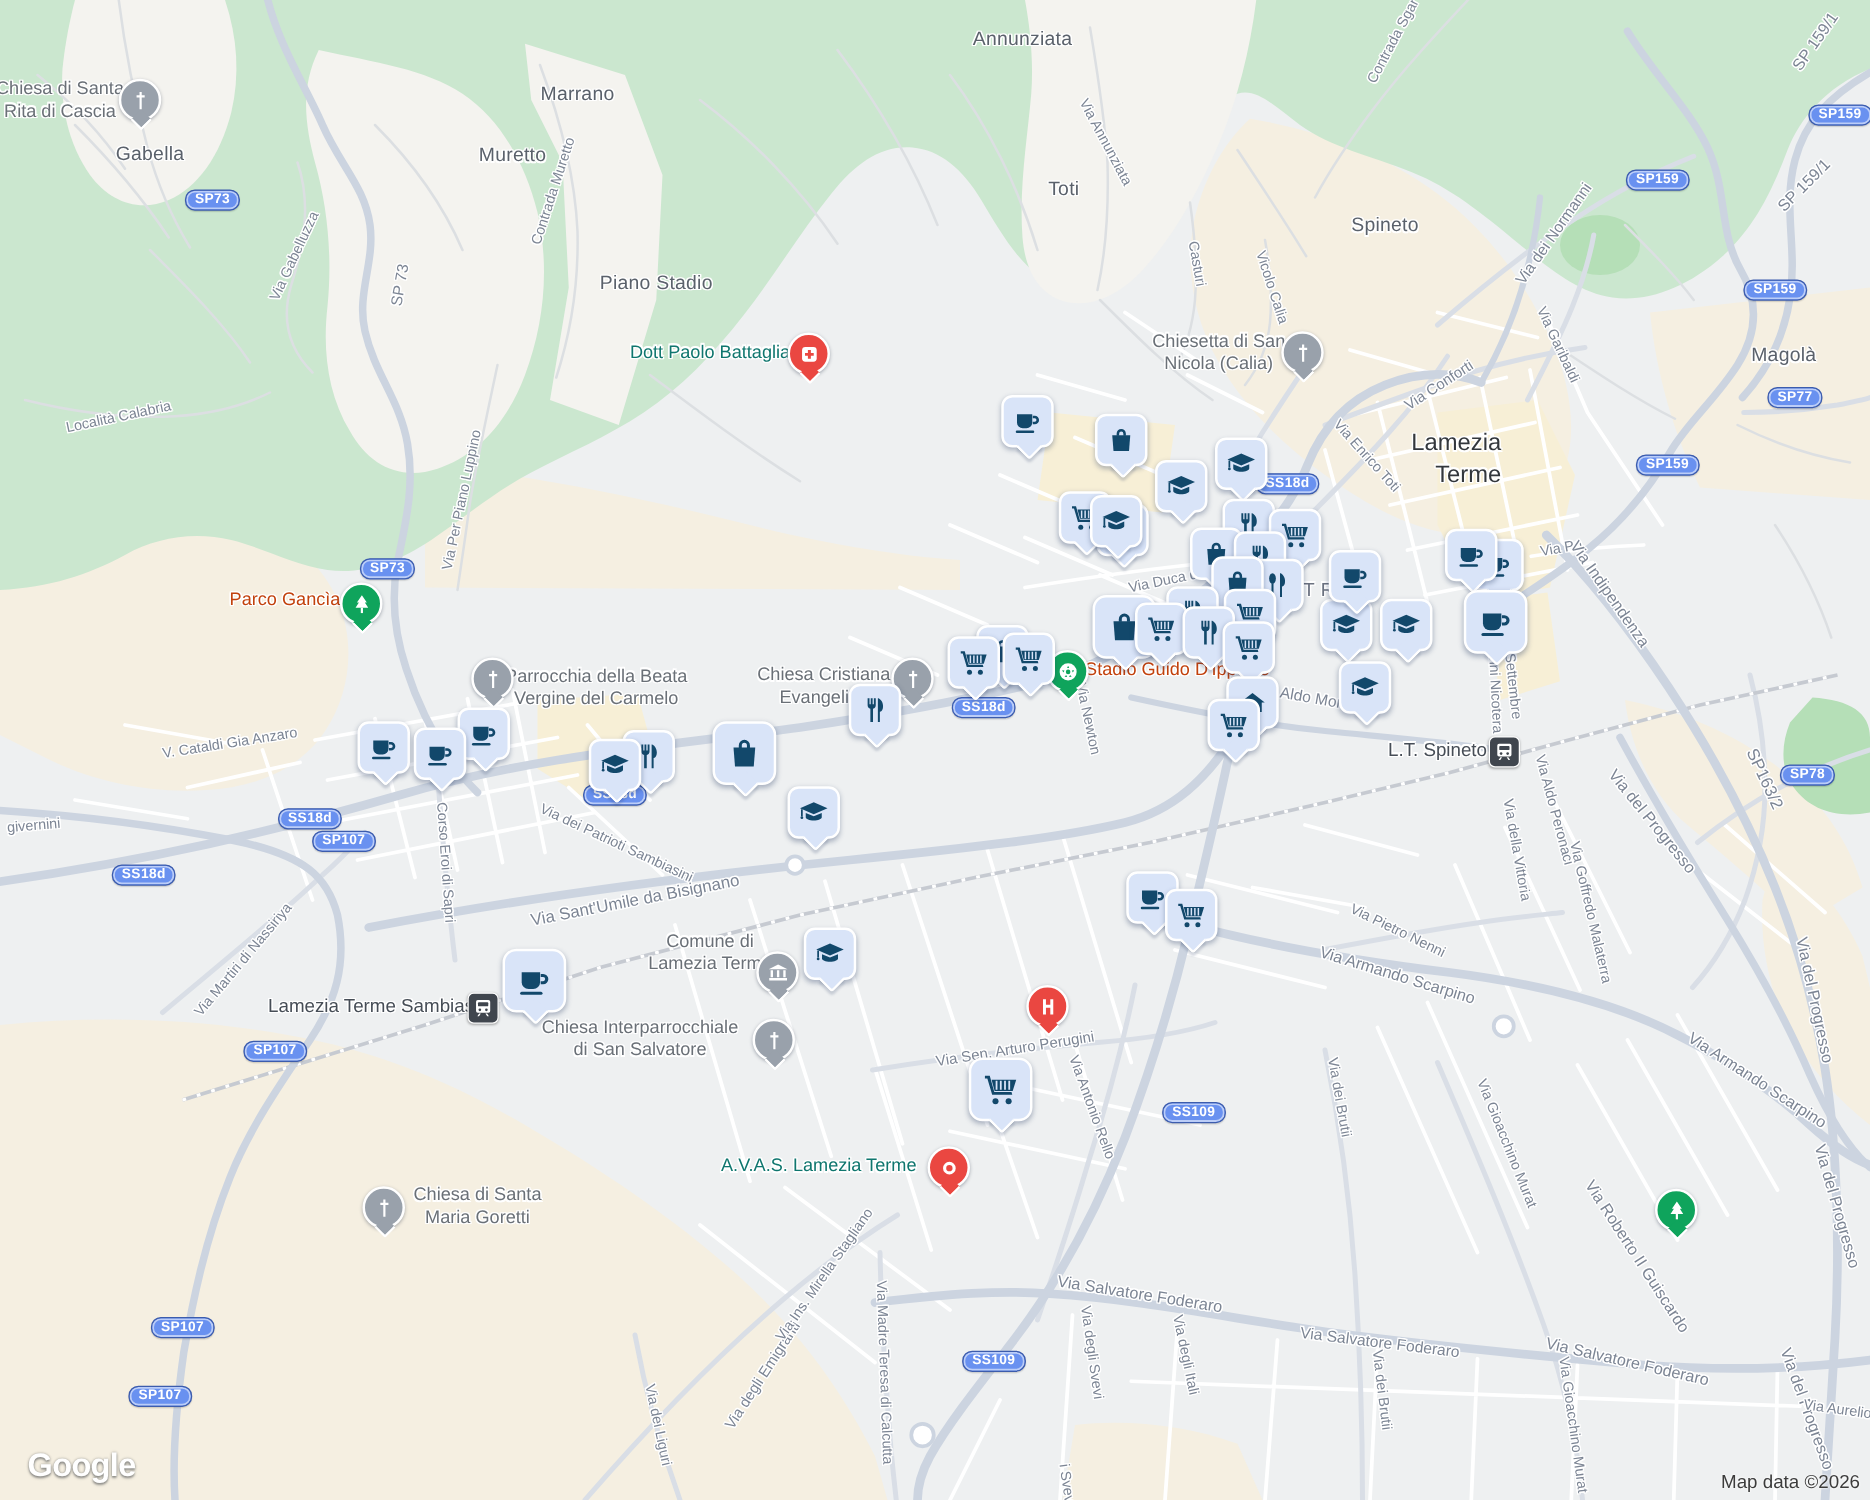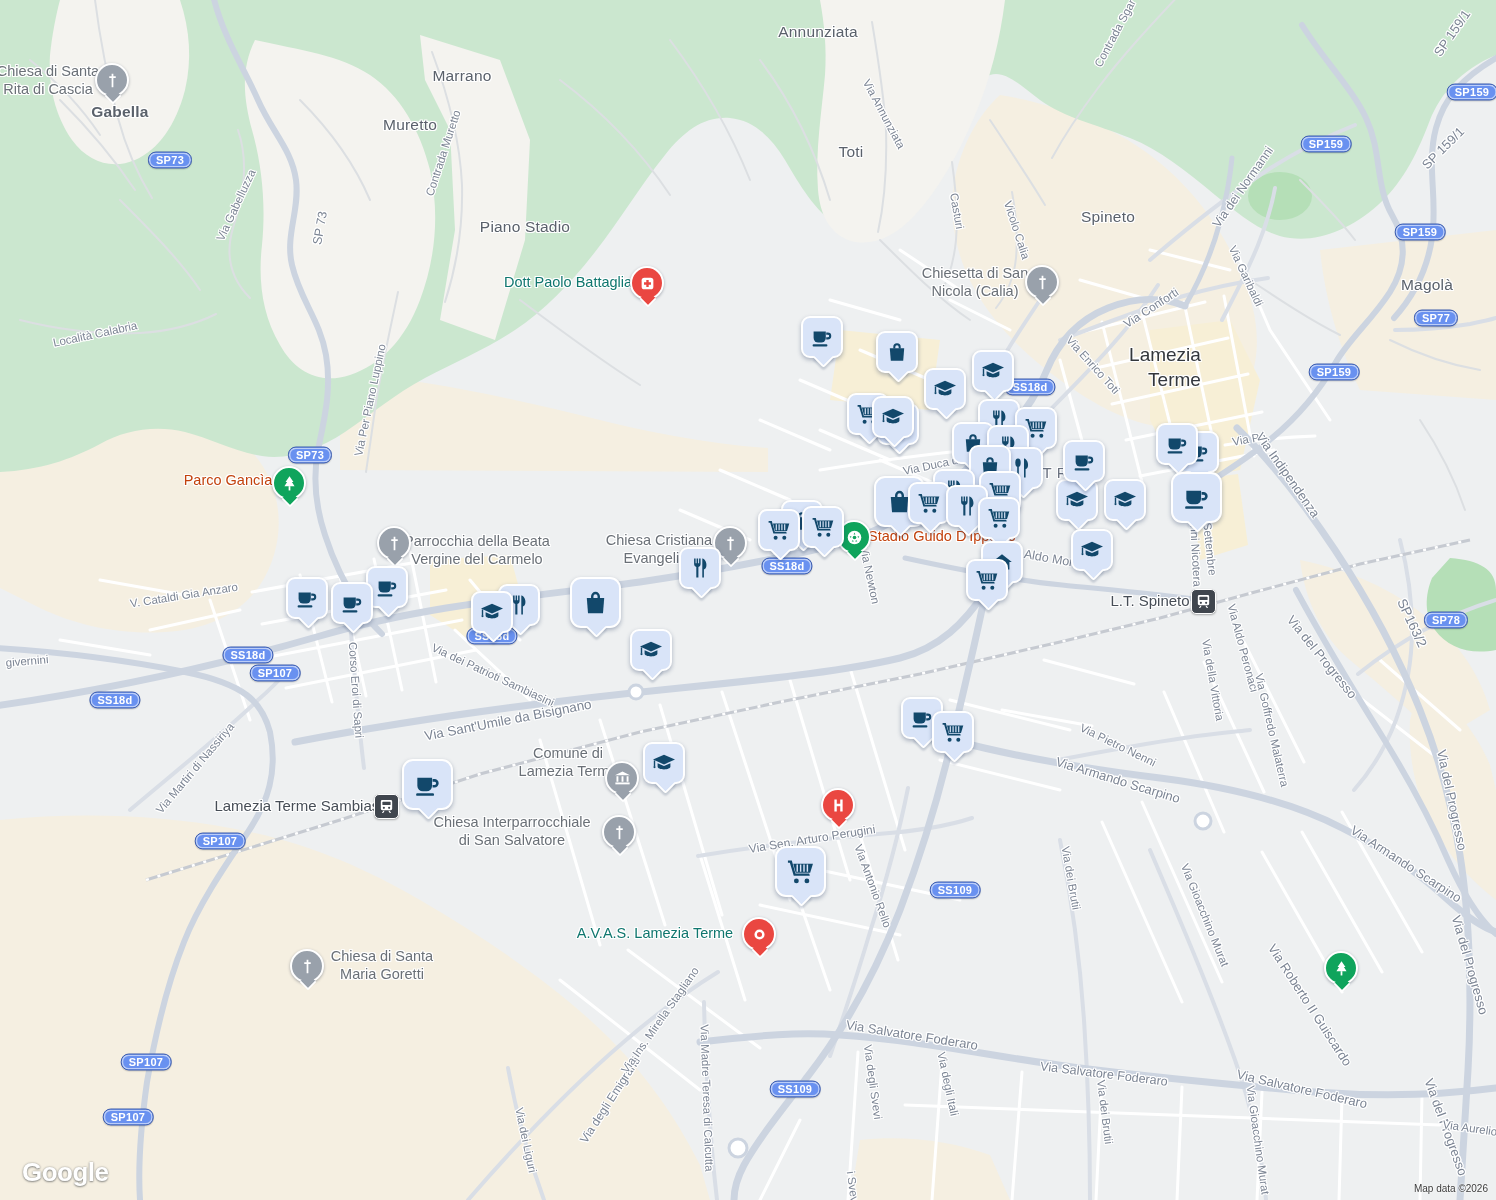--- a/index.html
+++ b/index.html
@@ -48,21 +48,21 @@
         background:#40464e;border:1.5px solid #fff;box-shadow:0 1px 2px rgba(0,0,0,.3);
         display:flex;align-items:center;justify-content:center;z-index:27;cursor:pointer}
   .stn svg{width:17px;height:17px;fill:#fff}
   .stn-label{position:absolute;transform:translate(-50%,-50%);font-size:15px;font-weight:500;color:#464d56;
         white-space:nowrap;z-index:27;
         text-shadow:0 1px 0 #fff,0 -1px 0 #fff,1px 0 0 #fff,-1px 0 0 #fff,
         1px 1px 0 #fff,-1px -1px 0 #fff,1px -1px 0 #fff,-1px 1px 0 #fff}
   .glogo{position:absolute;left:22px;bottom:12px;font-size:26px;font-weight:700;color:#fff;
         letter-spacing:-.5px;z-index:50;cursor:pointer;
         text-shadow:0 0 2px rgba(60,64,67,.45),0 1px 2px rgba(60,64,67,.5)}
-  .mapdata{position:absolute;right:8px;bottom:6px;font-size:10px;color:#3c3c3c;z-index:50;
+  .mapdata{position:absolute;right:8px;bottom:6px;font-size:15px;color:#3c3c3c;z-index:50;
         text-shadow:0 0 2px #fff,0 0 2px #fff}
 </style>
 </head>
 <body>
 
 <div class="map">
 
   <svg id="bg" width="1496" height="1200" viewBox="0 0 1496 1200">
     <defs>
       <symbol id="i-coffee" viewBox="0 0 24 24">
@@ -301,27 +301,27 @@
       <div class="street" style="left: 660px; top: 1020px; transform: translate(-50%, -50%) rotate(-55deg);">Via Ins. Mirella Stagliano</div>
       <div class="street" style="left: 707px; top: 1098px; transform: translate(-50%, -50%) rotate(88deg);">Via Madre Teresa di Calcutta</div>
       <div class="street" style="left: 526px; top: 1140px; transform: translate(-50%, -50%) rotate(78deg);">Via dei Liguri</div>
       <div class="street" style="left: 912px; top: 1035px; font-size: 13px; transform: translate(-50%, -50%) rotate(9deg);">Via Salvatore Foderaro</div>
       <div class="street" style="left: 1104px; top: 1074px; font-size: 12.5px; transform: translate(-50%, -50%) rotate(7deg);">Via Salvatore Foderaro</div>
       <div class="street" style="left: 1302px; top: 1089px; font-size: 13px; transform: translate(-50%, -50%) rotate(13deg);">Via Salvatore Foderaro</div>
       <div class="street" style="left: 873px; top: 1082px; transform: translate(-50%, -50%) rotate(82deg);">Via degli Svevi</div>
       <div class="street" style="left: 853px; top: 1188px; transform: translate(-50%, -50%) rotate(82deg);">i Svevi</div>
       <div class="street" style="left: 948px; top: 1084px; transform: translate(-50%, -50%) rotate(78deg);">Via degli Itali</div>
       <div class="street" style="left: 1470px; top: 1128px; transform: translate(-50%, -50%) rotate(8deg);">Via Aurelio</div>
-      <div class="locality" style="left: 120px; top: 112px; font-weight: bold;">Gabella</div>
+      <div class="locality" style="left: 120px; top: 124px;">Gabella</div>
       <div class="locality" style="left: 462px; top: 76px;">Marrano</div>
       <div class="locality" style="left: 410px; top: 125px;">Muretto</div>
       <div class="locality" style="left: 525px; top: 227px;">Piano Stadio</div>
       <div class="locality" style="left: 818px; top: 32px;">Annunziata</div>
       <div class="locality" style="left: 851px; top: 152px;">Toti</div>
-      <div class="locality" style="left: 1108px; top: 181px; margin-top: 36px;">Spineto</div>
+      <div class="locality" style="left: 1108px; top: 181px;">Spineto</div>
       <div class="locality" style="left: 1427px; top: 285px;">Magolà</div>
       <div class="locality frag" style="left: 1050px; top: 472px;">STR</div>
       <div class="city" style="left: 1165px; top: 368px; text-align: right;">Lamezia
 Terme</div>
       <div class="pin" style="left: 896px; top: 424px;">
         <svg>
           <use href="#i-bag"></use>
         </svg>
       </div>
       <div class="pin" style="left: 866px; top: 414px;">

